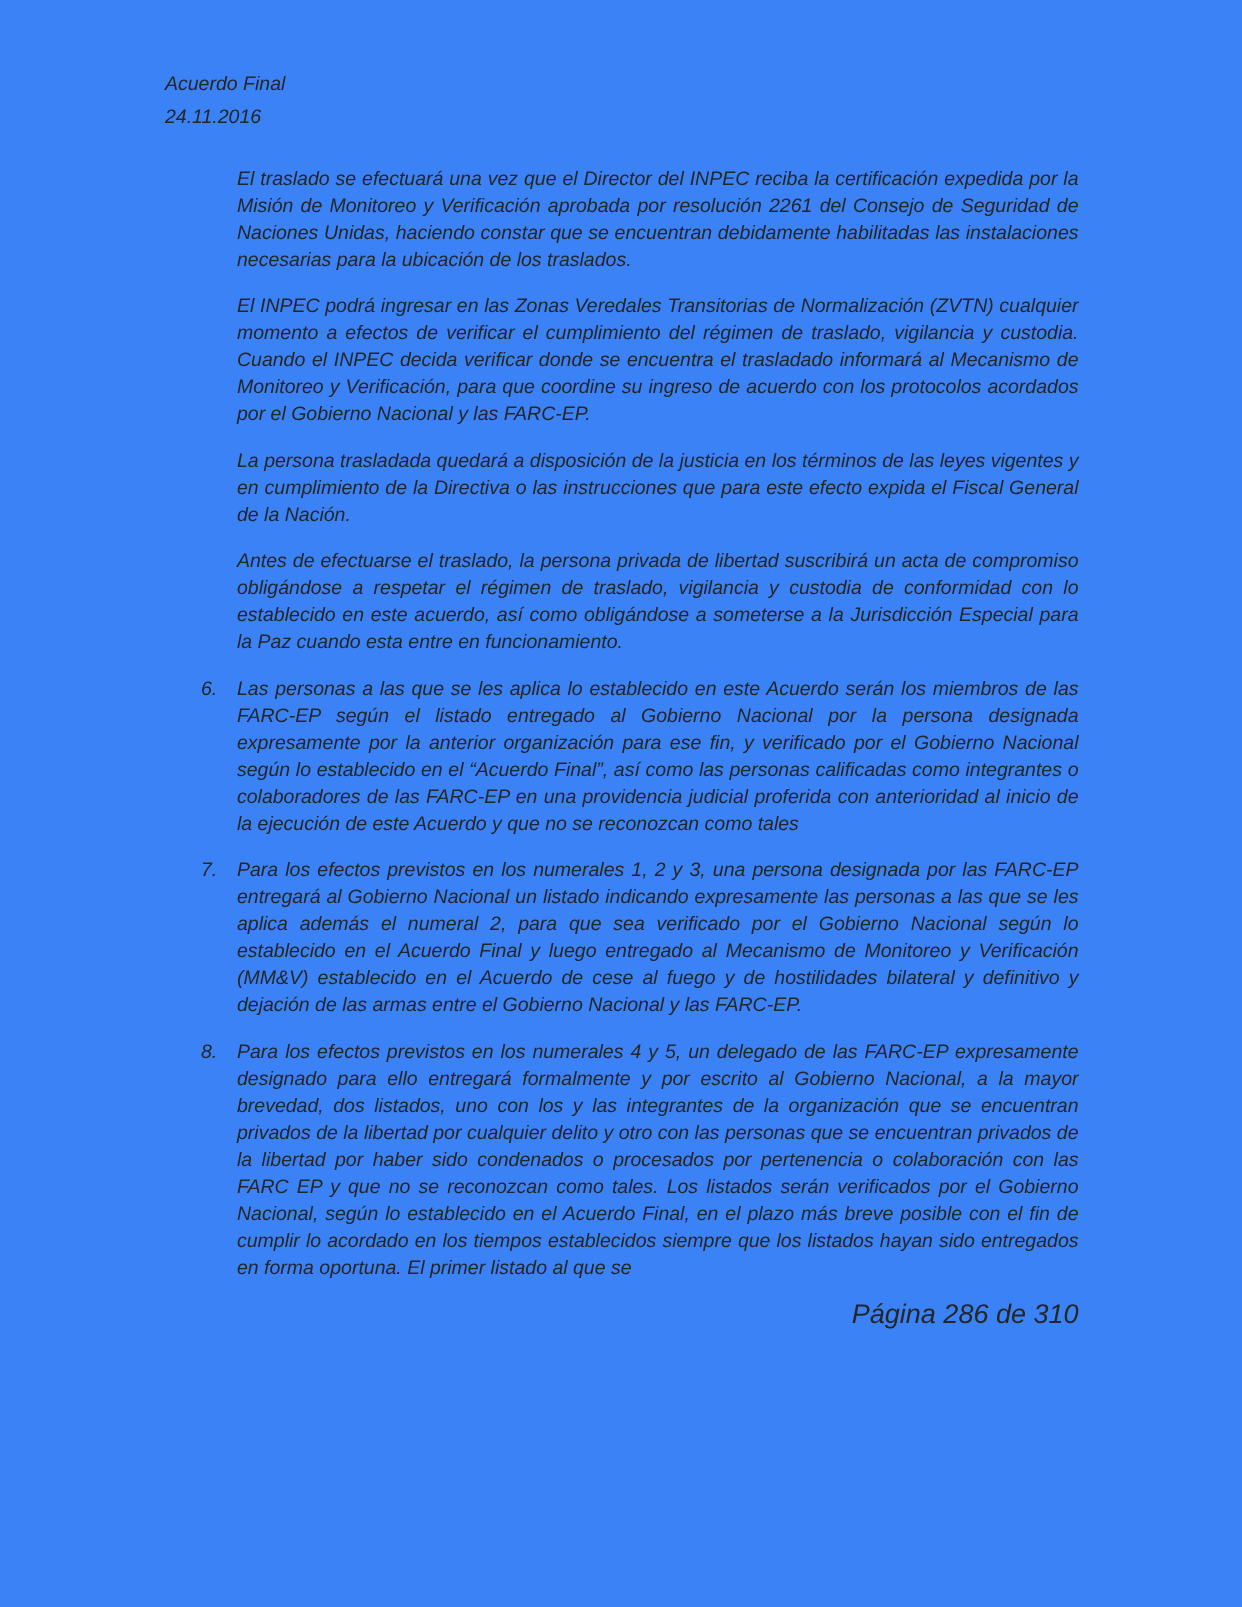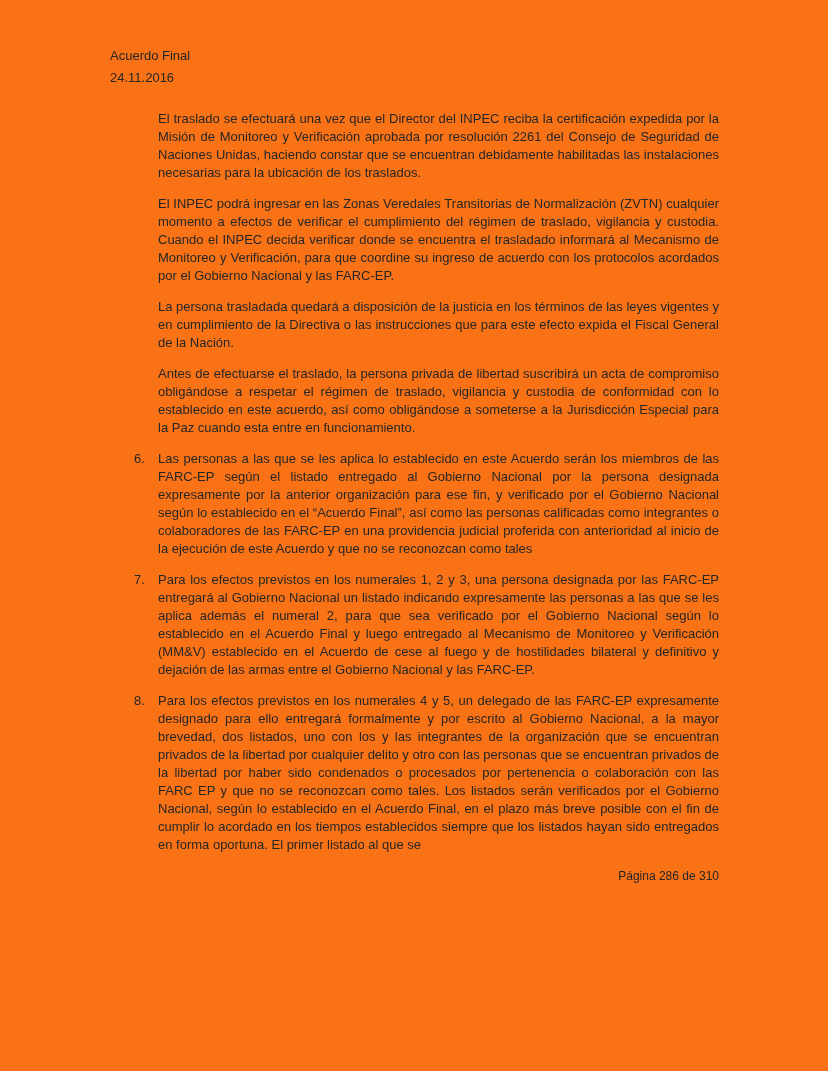--- a/index.html
+++ b/index.html
@@ -9,21 +9,22 @@
     background: #ffffff;
     position: relative;
     overflow: hidden;
     font-family: "Liberation Sans", sans-serif;
     color: #262626;
     -webkit-font-smoothing: antialiased;
   }
   .doc-page {
     position: absolute;
     inset: 0;
-    background: #f97316;
+    background: #3b82f6;
+    font-style: italic;
   }
   .doc-header {
     position: absolute;
     left: 110px;
     top: 45px;
     font-size: 13px;
     line-height: 22px;
     white-space: nowrap;
   }
   .doc-main {
@@ -48,21 +49,21 @@
   .item-num {
     position: absolute;
     left: -24px;
     top: 0;
     width: 22px;
     text-align: left;
   }
   .doc-footer {
     margin-top: 8px;
     text-align: right;
-    font-size: 12px;
+    font-size: 18px;
     line-height: 18px;
   }
 </style>
 </head>
 <body>
 
 <div class="doc-page">
 
   <header class="doc-header">
     <div>Acuerdo Final</div>

